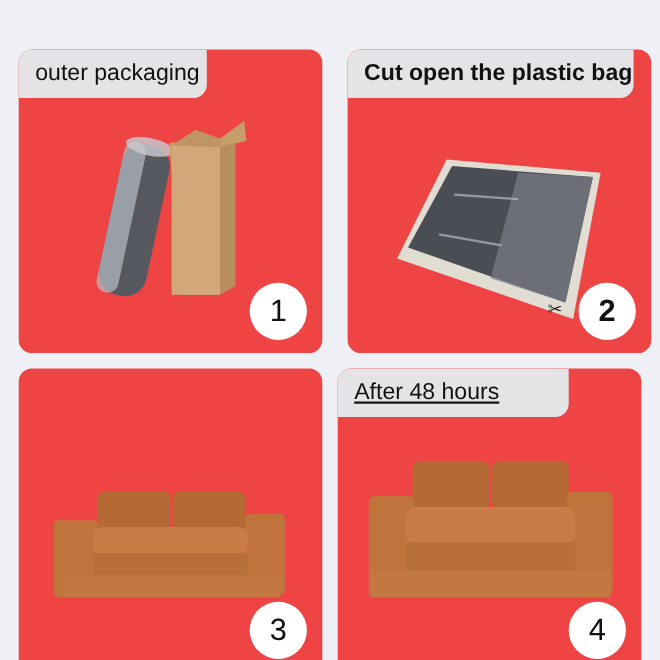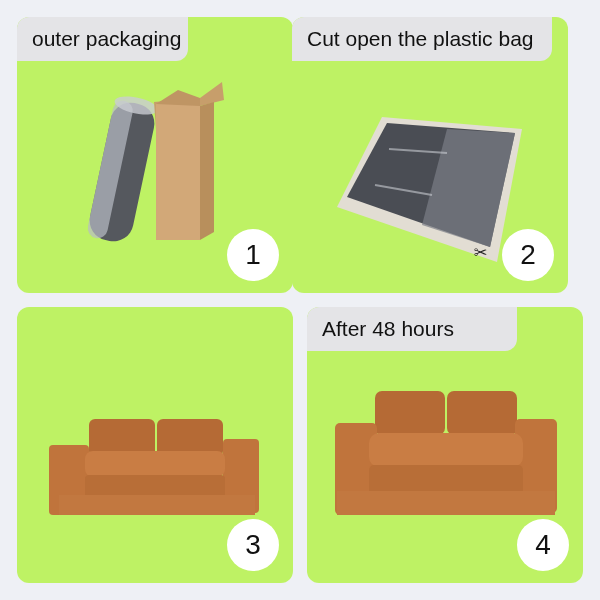--- a/index.html
+++ b/index.html
@@ -6,43 +6,44 @@
   body {
     width: 600px; height: 600px;
     background: #eef0f5;
     position: relative;
     overflow: hidden;
     font-family: "Liberation Sans", "DejaVu Sans", sans-serif;
   }
   .panel {
     position: absolute;
     width: 276px; height: 276px;
-    background: #bef264;
+    background: #ef4444;
     border-radius: 12px;
     overflow: hidden;
+    margin-top: 28px;
   }
   .p1 { left: 17px; top: 17px; }
-  .p2 { left: 292px; top: 17px; }
+  .p2 { left: 316px; top: 17px; font-weight: bold; }
   .p3 { left: 17px; top: 307px; }
   .p4 { left: 307px; top: 307px; }
   .label {
     position: absolute; left: 0; top: 0;
     height: 44px;
     background: #e4e4e7;
     border-bottom-right-radius: 12px;
     color: #111;
     font-size: 21px;
     line-height: 44px;
     padding-left: 15px;
     white-space: nowrap;
   }
   .p1 .label { width: 156px; }
   .p2 .label { width: 245px; }
   .p3 .label { width: 246px; }
-  .p4 .label { width: 195px; }
+  .p4 .label { width: 195px; text-decoration: underline; }
   .badge {
     position: absolute;
     width: 52px; height: 52px;
     border-radius: 50%;
     background: #ffffff;
     color: #111;
     font-size: 28px;
     text-align: center;
     line-height: 52px;
     right: 14px; bottom: 12px;

